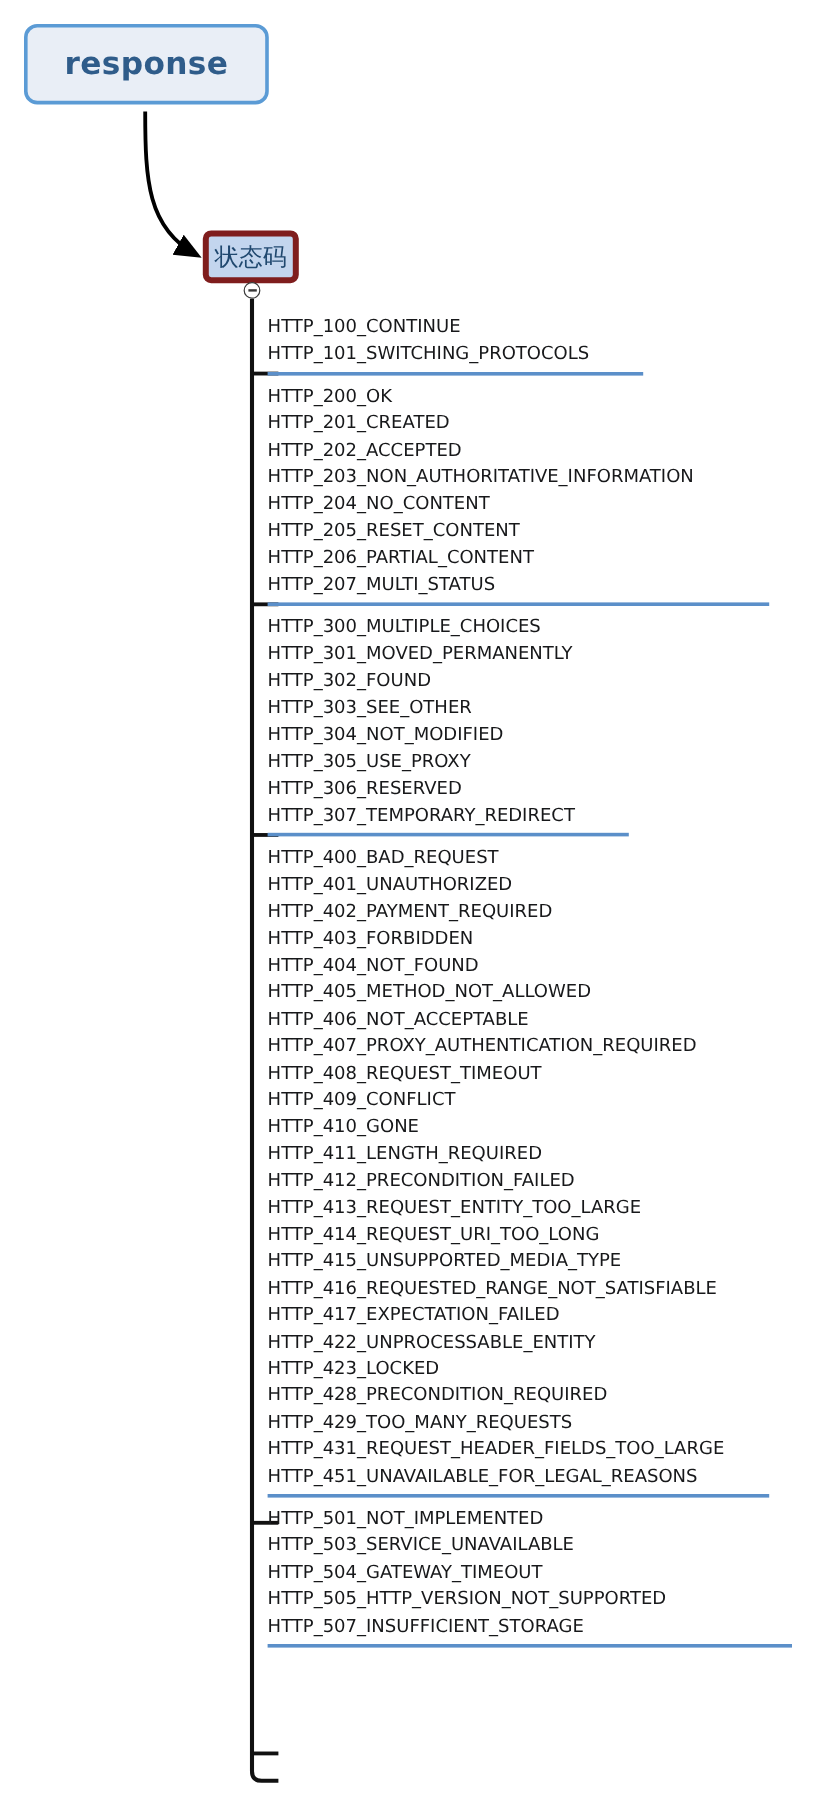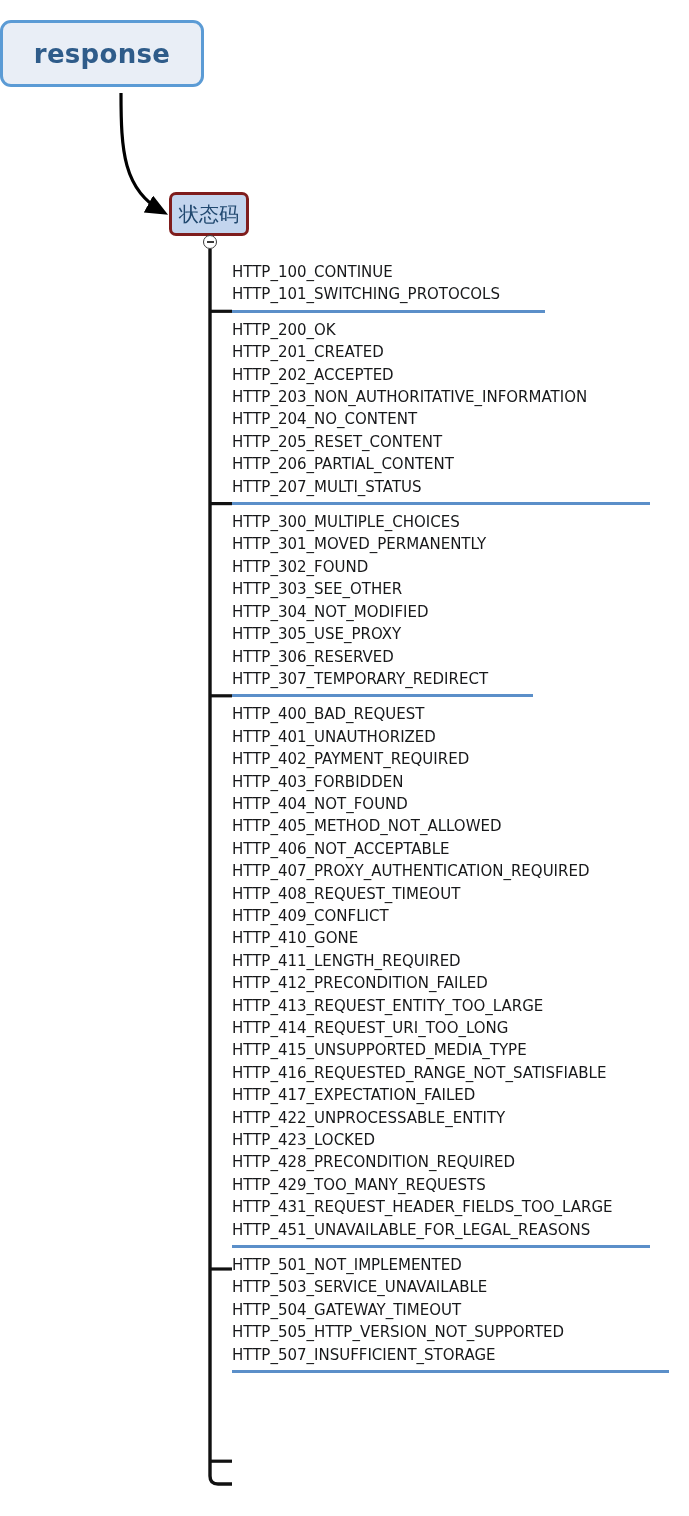--- a/index.html
+++ b/index.html
@@ -19,21 +19,21 @@
     position: absolute;
     left: 0;
     top: 0;
     width: 689px;
     height: 1516px;
   }
 
   
   .root-node {
     position: absolute;
-    left: 0;
+    left: 20px;
     top: 20px;
     width: 204px;
     height: 67px;
     border: 3px solid #5b9bd5;
     border-radius: 11px;
     background: #e9eef6;
     display: flex;
     align-items: center;
     justify-content: center;
     box-sizing: border-box;
@@ -46,21 +46,21 @@
     font-family: "DejaVu Sans", "Liberation Sans", sans-serif;
   }
 
   
   .child-node {
     position: absolute;
     left: 169px;
     top: 192px;
     width: 80px;
     height: 44px;
-    border: 3px solid #7f1d1d;
+    border: 5px solid #7f1d1d;
     border-radius: 7px;
     background: #c3d5ee;
     display: flex;
     align-items: center;
     justify-content: center;
     box-sizing: border-box;
   }
   .child-node .label {
     font-size: 20px;
     color: #20486f;
@@ -95,21 +95,21 @@
   .collapse-toggle .minus {
     display: block;
     width: 7px;
     height: 1.5px;
     background: #3a3a3a;
   }
 
   
   #groups {
     position: absolute;
-    left: 232px;
+    left: 223px;
     top: 256px;
     width: 440px;
   }
   .group {
     position: relative;
   }
   .group-items {
     padding-top: 5px;
     padding-bottom: 3px;
   }

